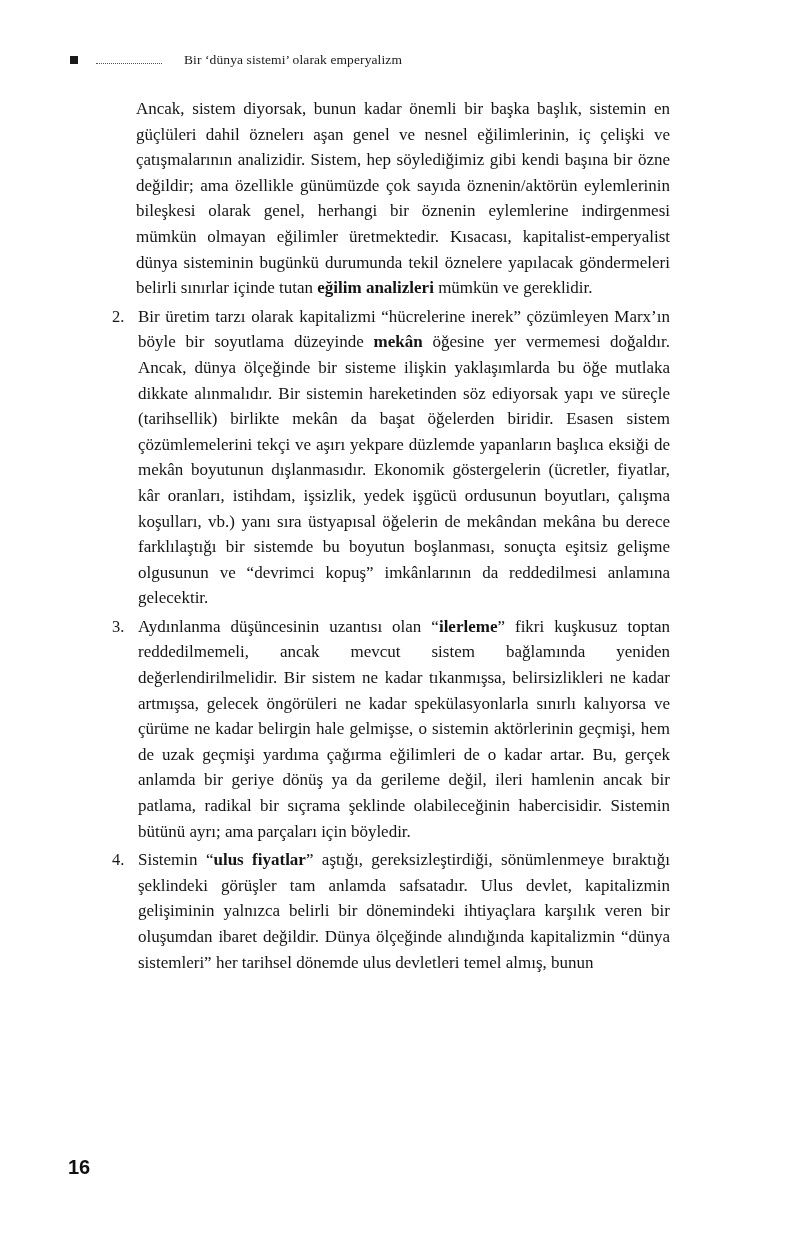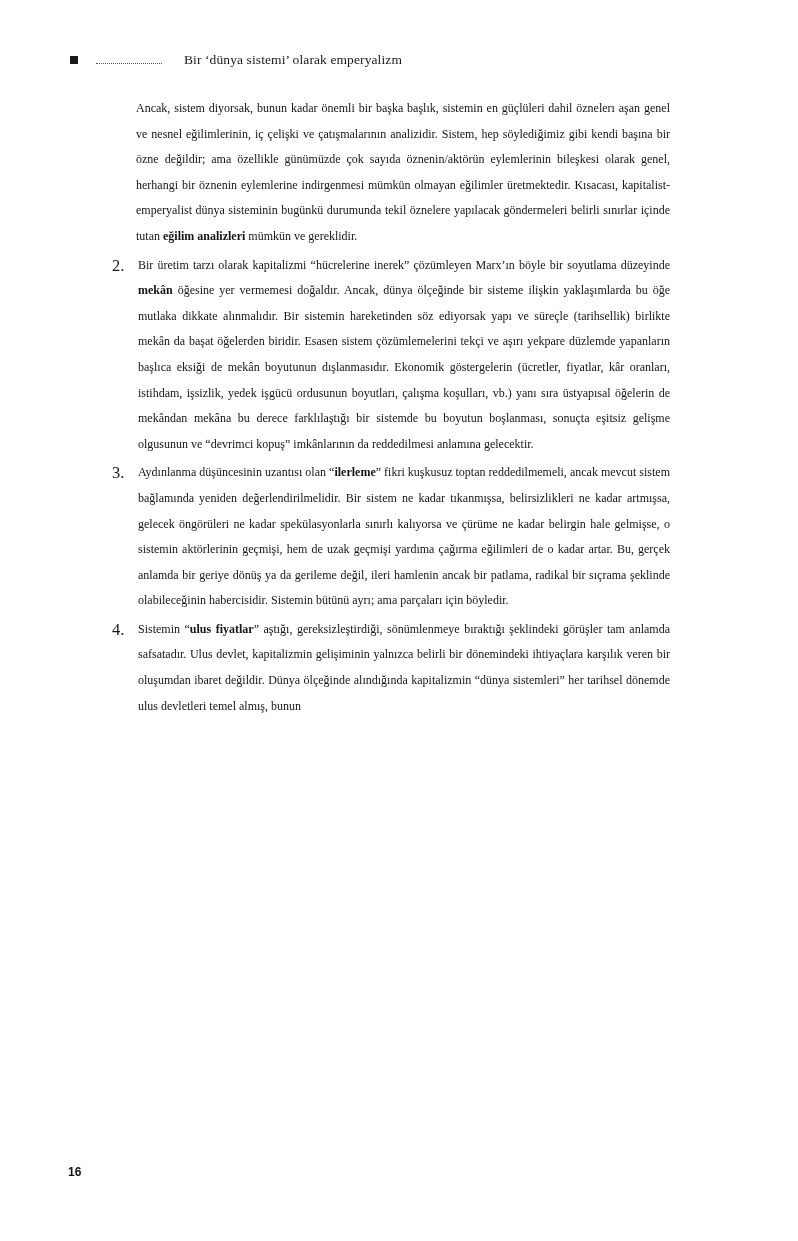--- a/index.html
+++ b/index.html
@@ -58,21 +58,21 @@
   
   .content {
     position: absolute;
     top: 96px;
     left: 110px;
     width: 560px;
   }
 
   p.para {
     margin: 0 0 2px 0;
-    font-size: 12px;
+    font-size: 17px;
     line-height: 25.6px;
     text-align: justify;
     text-justify: inter-word;
     hyphens: manual;
     color: #141414;
   }
 
   
   .para-block {
     display: flex;
@@ -99,21 +99,21 @@
     font-weight: 700;
   }
 
   
   .folio {
     position: absolute;
     left: 68px;
     bottom: 62px;
     font-family: "Liberation Sans", sans-serif;
     font-weight: 700;
-    font-size: 12px;
+    font-size: 20px;
     color: #111;
   }
 </style>
 </head>
 <body>
 
 <div class="page">
 
   <div class="header">
     <span class="header-square"></span>

